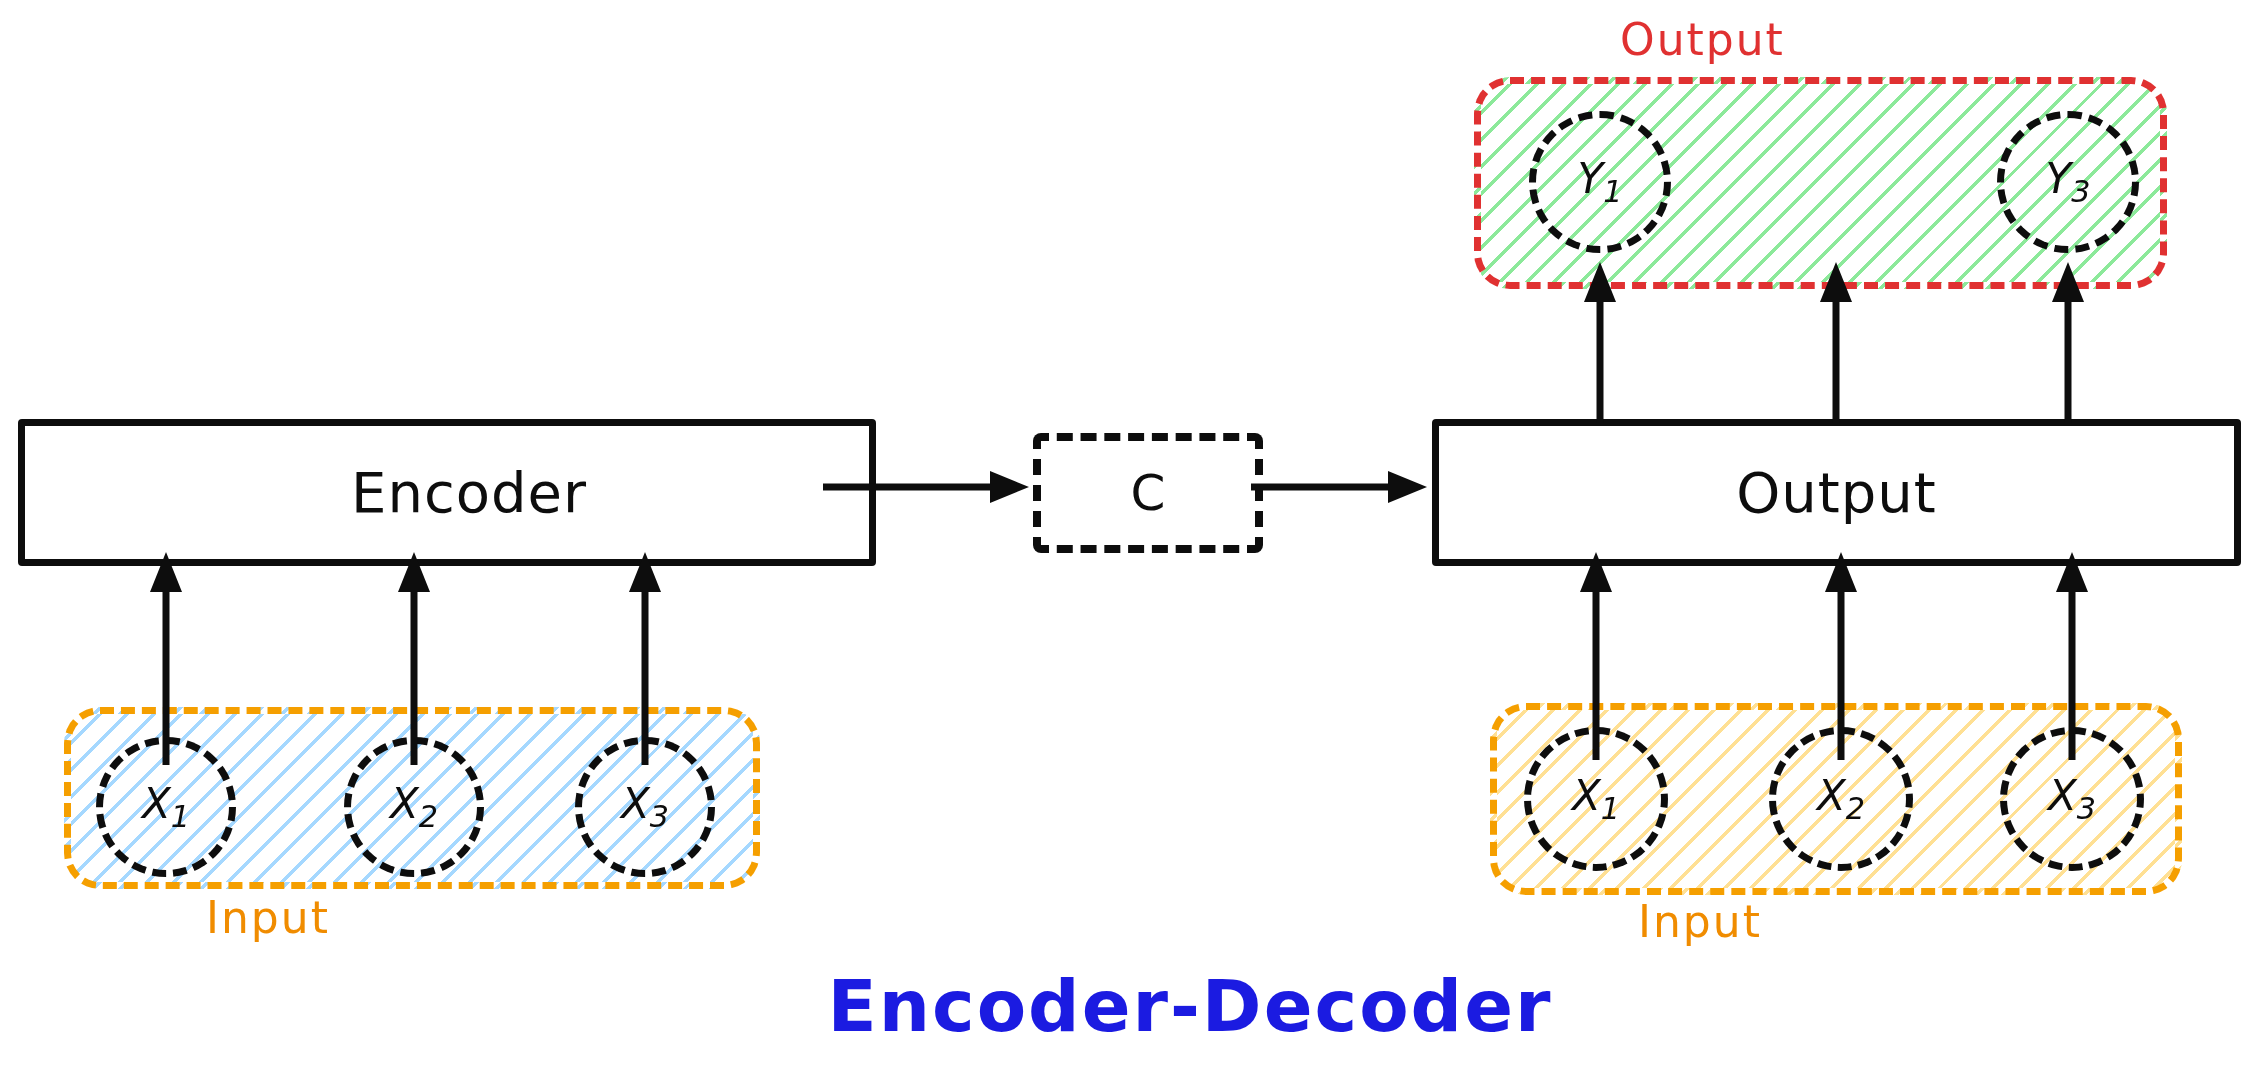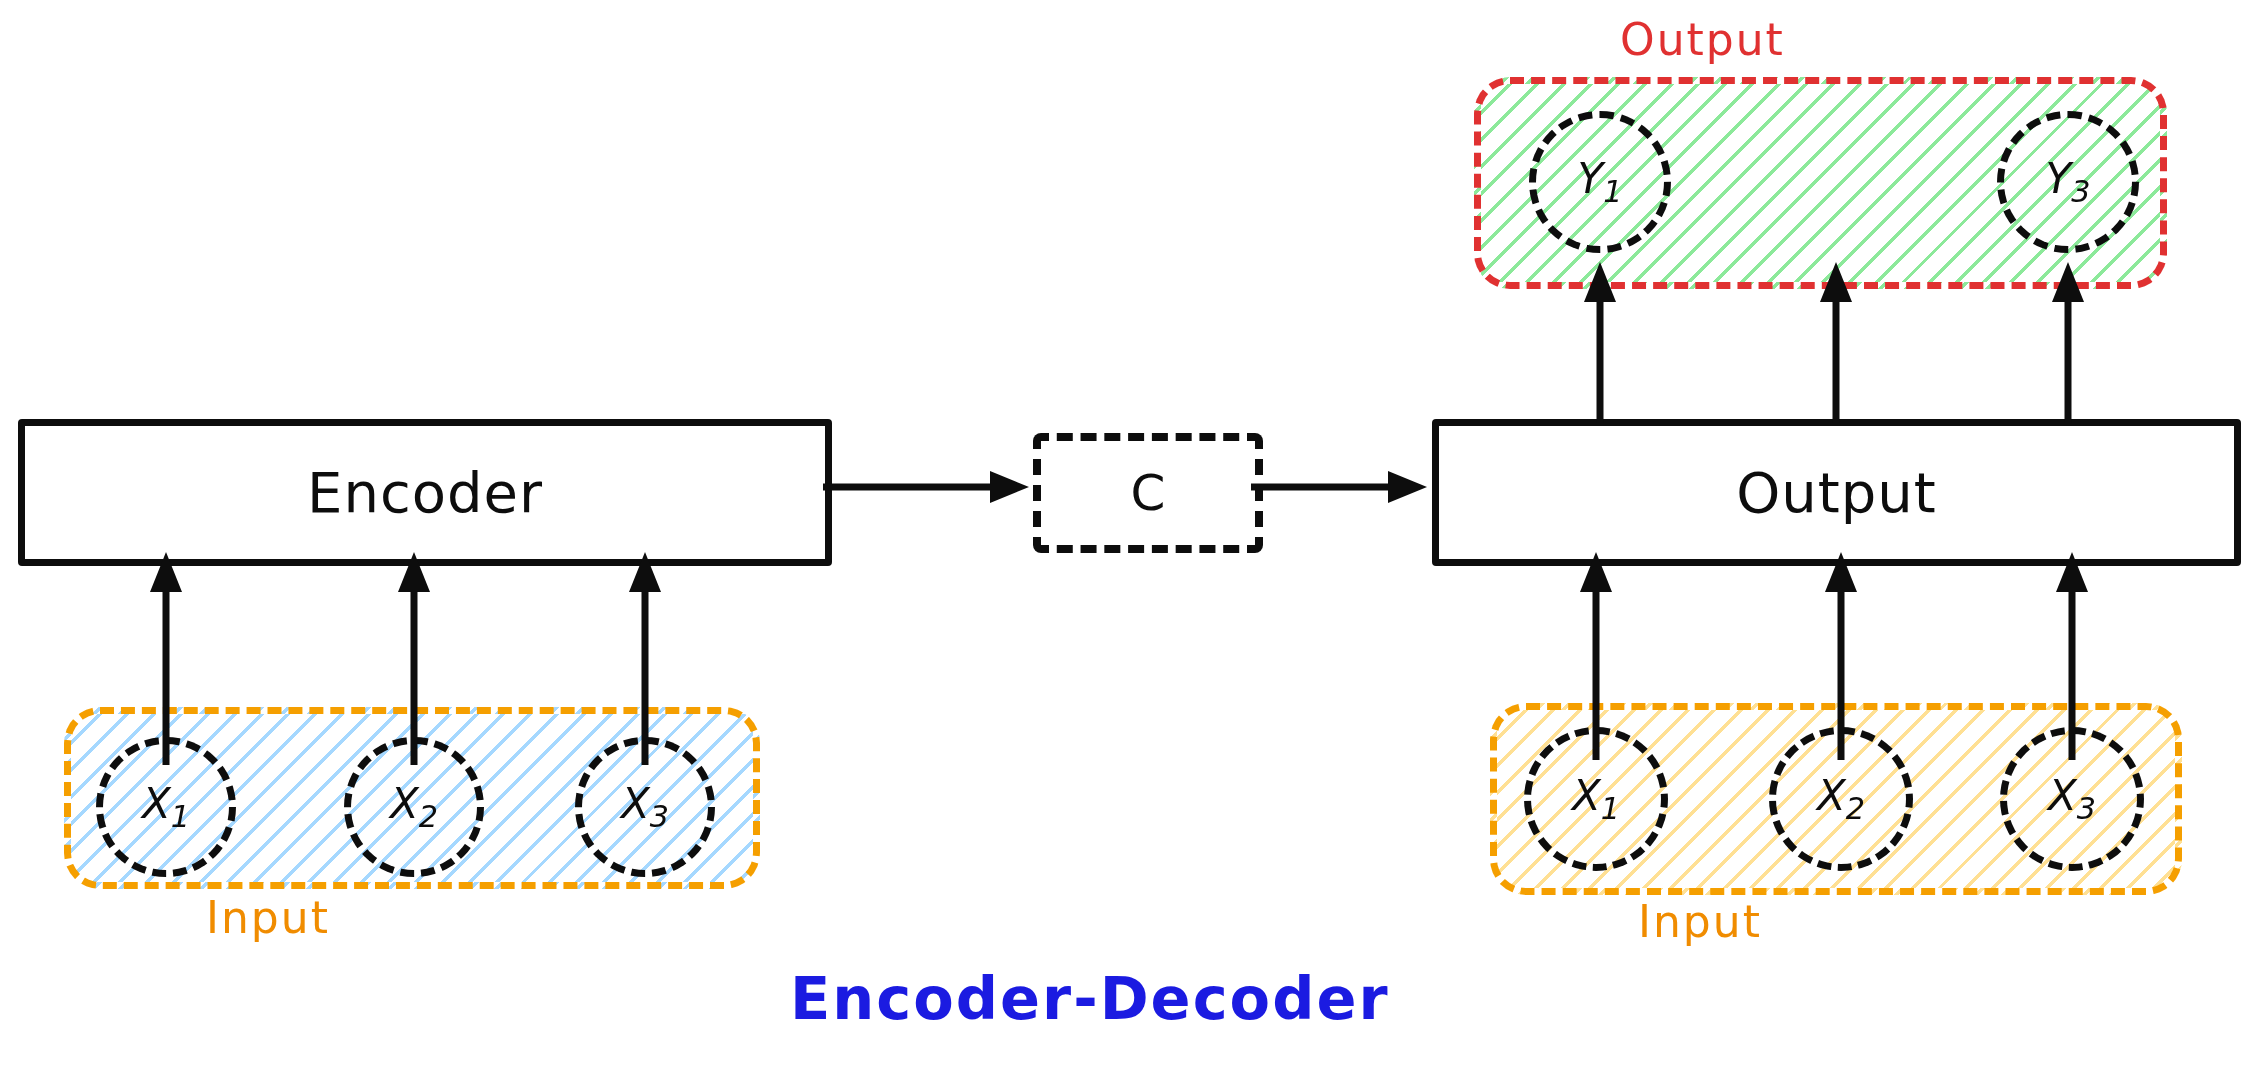--- a/index.html
+++ b/index.html
@@ -25,21 +25,21 @@
     display: flex;
     align-items: center;
     justify-content: center;
   }
   .box-label {
     font-size: 56px;
     font-weight: 500;
     color: #0d0d0d;
     letter-spacing: 1px;
   }
-  .encoder-box { left: 18px;   top: 419px; width: 800px; height: 133px; }
+  .encoder-box { left: 18px;   top: 419px; width: 800px; height: 133px; padding-left: 44px; }
   .decoder-box { left: 1432px; top: 419px; width: 795px; height: 133px; }
 
   
   .context-box {
     position: absolute;
     left: 1033px; top: 433px; width: 214px; height: 104px;
     border: 8px dashed #0d0d0d;
     border-radius: 8px;
     background: #ffffff;
     display: flex;
@@ -121,22 +121,22 @@
     font-weight: 400;
     letter-spacing: 2px;
   }
   .caption-output      { left: 1620px; top: 14px;  color: #e03131; }
   .caption-input-left  { left: 206px;  top: 892px; color: #f08c00; }
   .caption-input-right { left: 1638px; top: 896px; color: #f08c00; }
 
   .diagram-title {
     position: absolute;
     left: 790px; top: 964px; width: 800px;
-    text-align: left;
-    font-size: 59px;
+    text-align: center;
+    font-size: 72px;
     font-weight: 700;
     letter-spacing: 2px;
     color: #1b1be1;
   }
 
   
   .arrow-layer {
     position: absolute;
     left: 0; top: 0;
     width: 2243px; height: 1083px;

